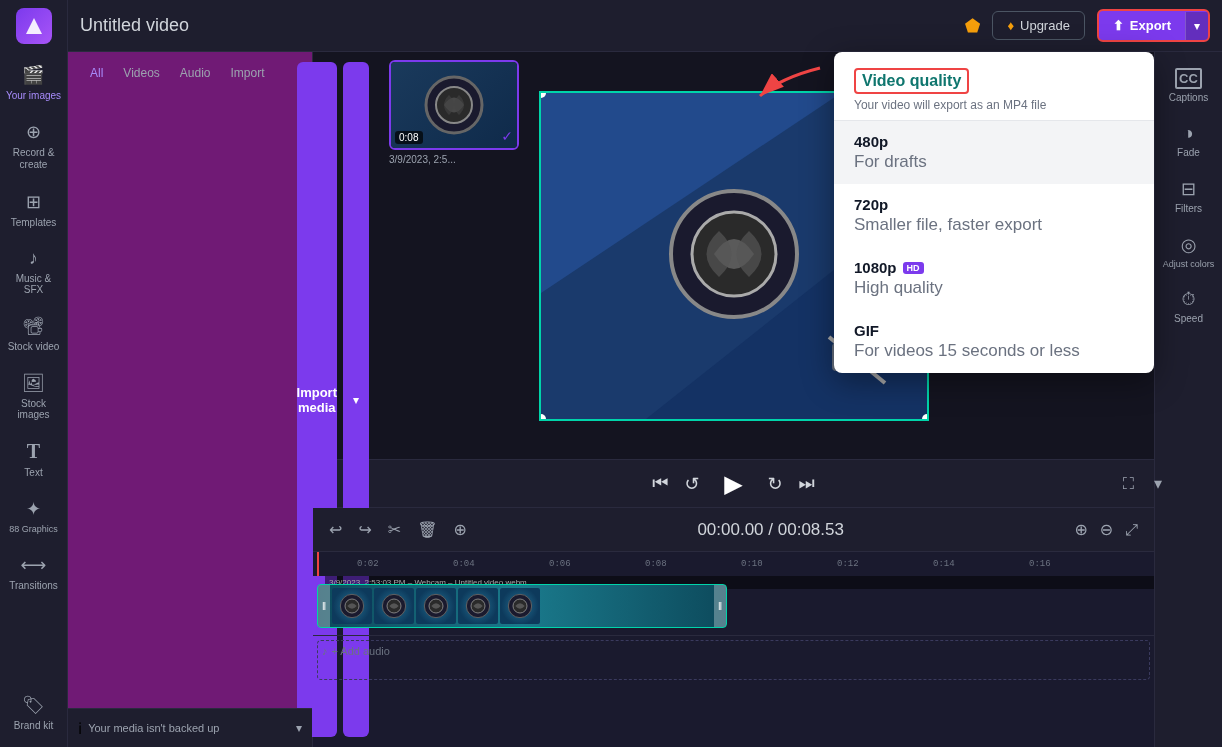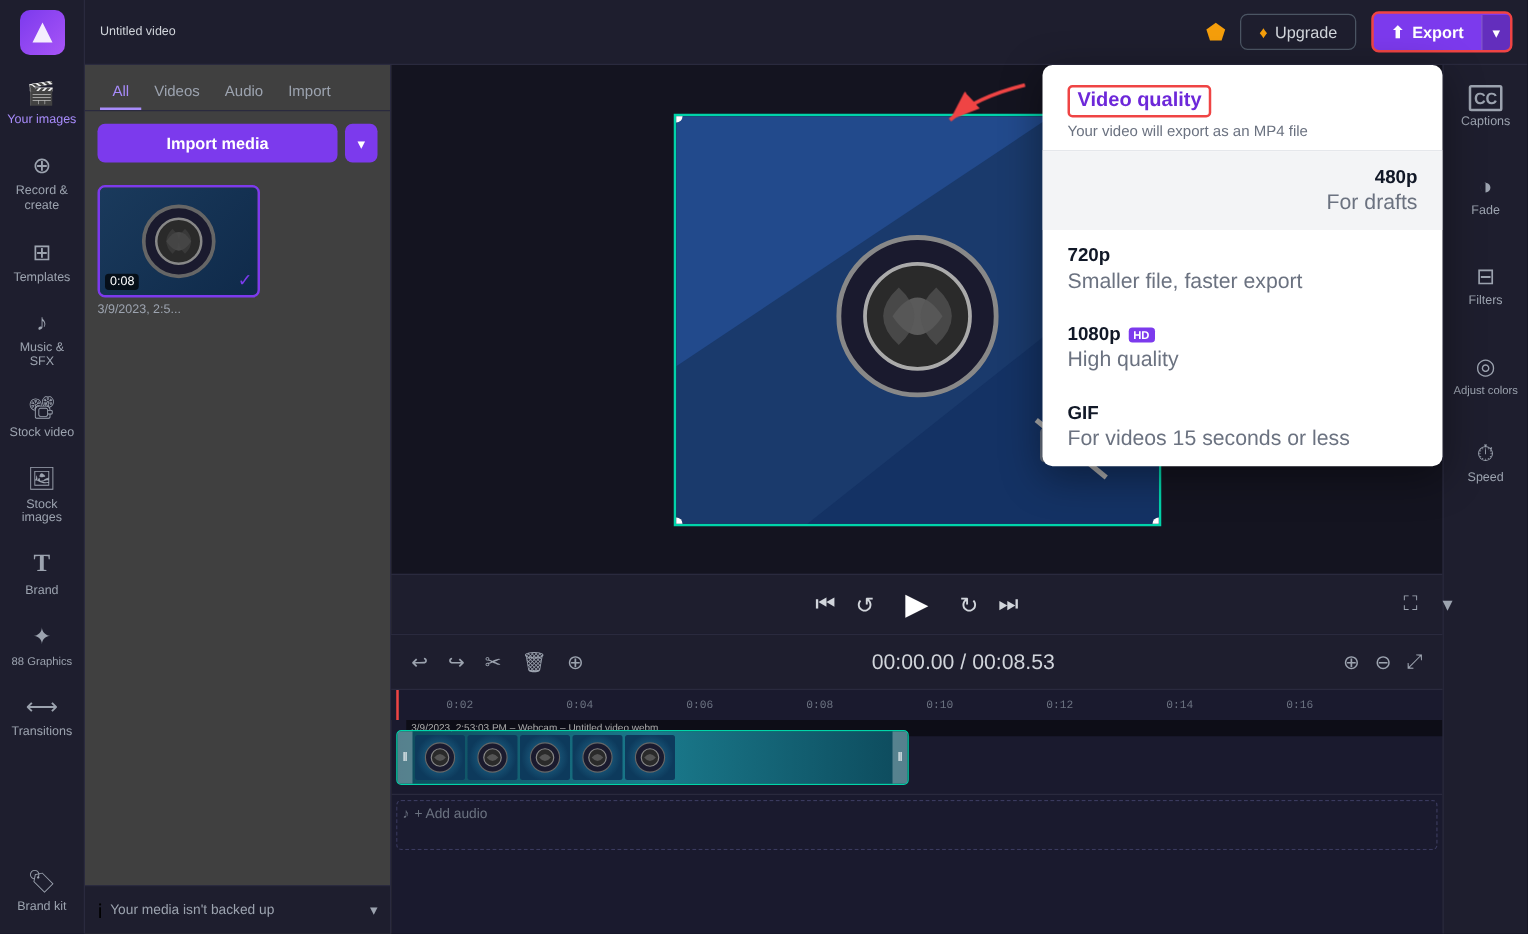--- a/index.html
+++ b/index.html
@@ -50,21 +50,21 @@
       background: #1e1e2e;
       display: flex;
       align-items: center;
       padding: 0 12px;
       border-bottom: 1px solid #2a2a3e;
       gap: 12px;
     }
     .topbar-title {
       flex: 1;
       color: #d1d5db;
-      font-size: 10px;
+      font-size: 18px;
       font-weight: 500;
     }
     .topbar-icons { display: flex; align-items: center; gap: 8px; }
     .topbar-icons span { color: #9ca3af; font-size: 18px; cursor: pointer; }
     .upgrade-btn {
       display: flex; align-items: center; gap: 6px;
       background: transparent; border: 1px solid #4b5563;
       color: #d1d5db; padding: 6px 14px; border-radius: 6px;
       cursor: pointer; font-size: 13px;
     }
@@ -82,24 +82,24 @@
       cursor: pointer; font-size: 13px; font-weight: 600;
     }
     .export-btn-chevron {
       background: rgba(0,0,0,0.2); border: none; border-left: 1px solid rgba(255,255,255,0.2);
       color: white; padding: 7px 8px; cursor: pointer; font-size: 12px;
     }
 
     
     .media-panel {
       width: 245px;
-      background: #404040;
+      background: #701a75;
       border-right: 1px solid #2a2a3e;
       display: flex;
-      flex-direction: column;
+      flex-direction: row;
       height: calc(747px - 52px);
       flex-shrink: 0;
       position: relative;
     }
 
     
     .content-row {
       display: flex;
       flex: 1;
       height: calc(747px - 52px);
@@ -230,21 +230,21 @@
     }
 
     
     .right-sidebar {
       width: 68px;
       background: #1e1e2e;
       display: flex;
       flex-direction: column;
       align-items: center;
       padding: 8px 0;
-      gap: 20px;
+      gap: 4px;
       border-left: 1px solid #2a2a3e;
       flex-shrink: 0;
     }
     .right-tool {
       display: flex; flex-direction: column; align-items: center;
       gap: 3px; padding: 8px 4px; width: 64px; border-radius: 8px;
       cursor: pointer; color: #9ca3af; font-size: 10px; text-align: center;
     }
     .right-tool .icon { font-size: 18px; }
 
@@ -349,42 +349,42 @@
       border-radius: 8px;
       box-shadow: 0 8px 32px rgba(0,0,0,0.4);
       z-index: 100;
       overflow: hidden;
     }
     .vq-header {
       padding: 16px 20px 8px;
       border-bottom: 1px solid #e5e7eb;
     }
     .vq-title {
-      font-size: 16px; font-weight: 700; color: #6d28d9;
+      font-size: 16px; font-weight: 700; color: #0f766e;
     }
     .vq-subtitle {
       font-size: 12px; color: #6b7280; margin-top: 4px;
     }
     .vq-option {
       padding: 12px 20px;
       cursor: pointer;
       display: flex; flex-direction: column; gap: 2px;
     }
     .vq-option-name {
       font-size: 15px; font-weight: 600; color: #111827;
       display: flex; align-items: center; gap: 6px;
     }
     .vq-hd-badge {
       background: #7c3aed; color: white; font-size: 9px;
       padding: 1px 4px; border-radius: 3px; font-weight: 700;
     }
     .vq-option-desc {
       font-size: 17px; color: #6b7280;
     }
-    .vq-selected { background: #f3f4f6; align-items: flex-end; }
+    .vq-selected { background: #f3f4f6; }
     .timeline-top-row {
       position: relative;
     }
   </style>
 </head>
 <body>
 
 <div class="sidebar">
   <div class="sidebar-logo">
     <svg viewBox="0 0 20 20">
@@ -410,21 +410,21 @@
   <div class="sidebar-item">
     <span class="icon">📽</span>
     <span>Stock video</span>
   </div>
   <div class="sidebar-item">
     <span class="icon">🖼</span>
     <span>Stock images</span>
   </div>
   <div class="sidebar-item">
     <span class="icon" style="font-size:20px;font-weight:700;font-family:serif">T</span>
-    <span>Brand</span>
+    <span>Text</span>
   </div>
   <div class="sidebar-item">
     <span class="icon">✦</span>
     <span style="font-size:9px">88 Graphics</span>
   </div>
   <div class="sidebar-item">
     <span class="icon">⟷</span>
     <span>Transitions</span>
   </div>
   <div class="sidebar-spacer"></div>

